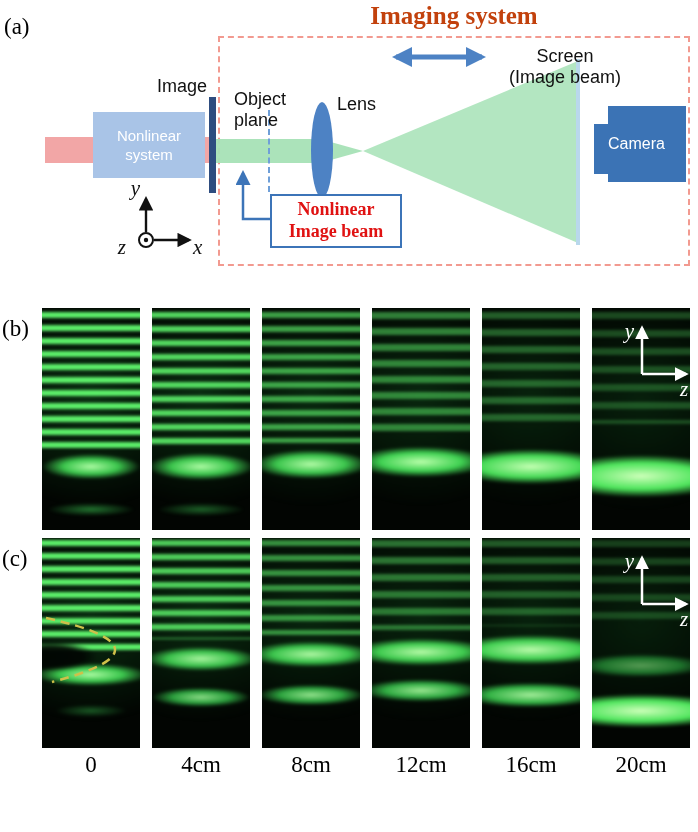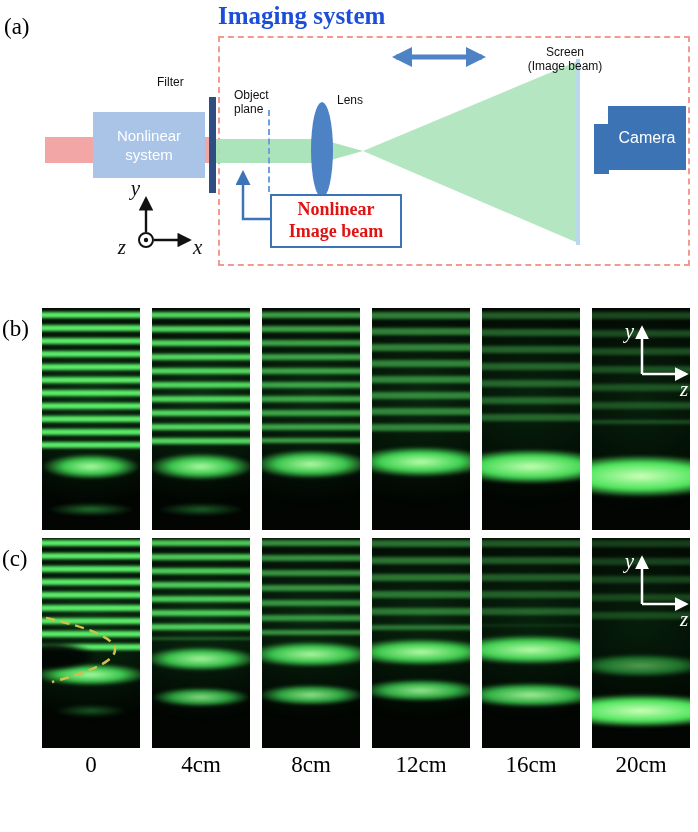--- a/index.html
+++ b/index.html
@@ -1,44 +1,44 @@
 <!DOCTYPE html>
 <html><head>
 <meta charset="utf-8">
 <style>
   html,body{margin:0;padding:0;background:#fff;}
   .fig{position:relative;width:698px;height:832px;background:#fff;overflow:hidden;
        font-family:"Liberation Sans",sans-serif;color:#111;}
 
   
   .panel-a{position:absolute;left:0;top:0;width:698px;height:300px;}
-  .pa-title{position:absolute;left:218px;top:2px;width:472px;text-align:left;
-            font:bold 25px "Liberation Serif",serif;color:#1d4ed8;}
+  .pa-title{position:absolute;left:218px;top:2px;width:472px;text-align:center;
+            font:bold 25px "Liberation Serif",serif;color:#c2410c;}
   .letter{position:absolute;font:23px "Liberation Serif",serif;color:#000;}
   .letter-a{left:4px;top:14px;}
   .letter-b{left:2px;top:316px;}
   .letter-c{left:2px;top:546px;}
   .dashed-box{position:absolute;left:218px;top:36px;width:468px;height:226px;
               border:2px dashed #f29a90;}
   .pink-beam{position:absolute;left:45px;top:137px;width:166px;height:26px;
              background:#f2a6a6;}
   .pa-svg{position:absolute;left:0;top:0;pointer-events:none;}
   .crystal{position:absolute;left:93px;top:112px;width:112px;height:66px;background:#a9c4e7;
            color:#fff;font-size:15px;line-height:1.3;display:flex;flex-direction:column;
            align-items:center;justify-content:center;}
   .filter-bar{position:absolute;left:209px;top:97px;width:7px;height:96px;background:#2e4d80;}
   .obj-plane{position:absolute;left:268px;top:110px;height:82px;width:0;
              border-left:2px dashed #6f9fd8;}
   .lens{position:absolute;left:311px;top:102px;width:22px;height:96px;background:#4d82c4;
         border-radius:50%;}
   .screen-line{position:absolute;left:576px;top:59px;width:4px;height:186px;background:#b9d8ec;}
-  .camera-body{position:absolute;left:608px;top:106px;width:78px;height:64px;background:#3b73b5;
-               color:#fff;font-size:16px;display:flex;align-items:center;justify-content:center;}
+  .camera-body{position:absolute;left:608px;top:106px;width:78px;height:76px;background:#3b73b5;
+               color:#fff;font-size:16px;display:flex;align-items:center;}
   .camera-mount{position:absolute;left:594px;top:124px;width:15px;height:50px;background:#3b73b5;}
-  .pa-label{position:absolute;font-size:12px;color:#111;line-height:1.15;}
+  .pa-label{position:absolute;font-size:18px;color:#111;line-height:1.15;}
   .lbl-filter{left:157px;top:76px;}
   .lbl-objplane{left:234px;top:68px;margin-top:21px;}
   .lbl-lens{left:337px;top:94px;}
   .lbl-screen{left:490px;top:46px;width:150px;text-align:center;}
   .airy-box{position:absolute;left:270px;top:194px;width:128px;height:50px;background:#fff;
             border:2px solid #3c74b8;display:flex;flex-direction:column;align-items:center;
             justify-content:center;font:bold 18px "Liberation Serif",serif;color:#e01212;line-height:1.2;}
   .axis-label{font:italic 21px "Liberation Serif",serif;fill:#111;}
   .axis-label-w{font:italic 21px "Liberation Serif",serif;fill:#fff;}
 
@@ -190,21 +190,21 @@
     </div>
     <div class="filter-bar"></div>
     <div class="obj-plane"></div>
     <div class="lens"></div>
     <div class="screen-line"></div>
     <div class="camera-mount"></div>
     <div class="camera-body">
       <span>Camera</span>
     </div>
 
-    <div class="pa-label lbl-filter">Filter</div>
+    <div class="pa-label lbl-filter">Image</div>
     <div class="pa-label lbl-objplane">
       <div>Object</div>
       <div>plane</div>
     </div>
     <div class="pa-label lbl-lens">Lens</div>
     <div class="pa-label lbl-screen">
       <div>Screen</div>
       <div>(Image beam)</div>
     </div>
     <div class="airy-box">

